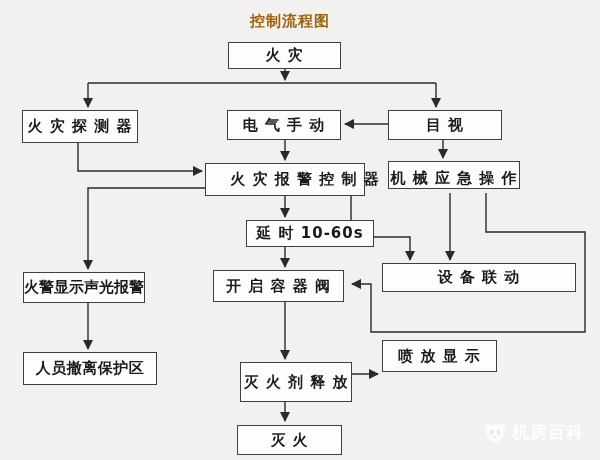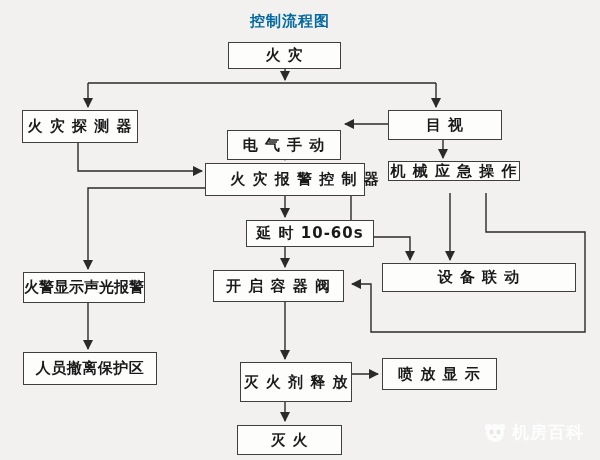--- a/index.html
+++ b/index.html
@@ -12,21 +12,21 @@
     width:600px;height:460px;
     background:#f2f1ef;
     overflow:hidden;
   }
   .diagram-title{
     position:absolute;
     left:215px;top:12px;width:150px;
     text-align:center;
     font-size:15px;
     font-weight:bold;
-    color:#0369a1;
+    color:#a16207;
     letter-spacing:1px;
   }
   .connectors{
     position:absolute;left:0;top:0;width:600px;height:460px;
   }
   .node{
     position:absolute;
     background:#fdfdfc;
     border:1.5px solid #3f3f3f;
     box-sizing:border-box;
@@ -110,33 +110,33 @@
   </svg>
 
   <div class="node" style="left:228px;top:42px;width:113px;height:27px;">
     <span>火 灾</span>
   </div>
 
   <div class="node" style="left:22px;top:110px;width:116px;height:33px;">
     <span>火 灾 探 测 器</span>
   </div>
 
-  <div class="node" style="left:227px;top:110px;width:114px;height:30px;margin-top:20px;">
+  <div class="node" style="left:227px;top:110px;width:114px;height:30px;">
     <span>电 气 手 动</span>
   </div>
 
   <div class="node" style="left:388px;top:110px;width:114px;height:30px;">
     <span>目  视</span>
   </div>
 
   <div class="node" style="left:205px;top:163px;width:160px;height:33px;padding-left:40px;">
     <span>火 灾 报 警 控 制 器</span>
   </div>
 
-  <div class="node" style="left:388px;top:161px;width:132px;height:20px;">
+  <div class="node" style="left:388px;top:161px;width:132px;height:28px;align-items:flex-end;">
     <span>机 械 应 急 操 作</span>
   </div>
 
   <div class="node" style="left:218px;top:220px;width:128px;height:27px;margin-left:28px;">
     <span>延 时 10-60s</span>
   </div>
 
   <div class="node" style="left:23px;top:272px;width:122px;height:31px;letter-spacing:0;">
     <span>火警显示声光报警</span>
   </div>
@@ -150,21 +150,21 @@
   </div>
 
   <div class="node" style="left:23px;top:352px;width:134px;height:33px;letter-spacing:0.5px;">
     <span>人员撤离保护区</span>
   </div>
 
   <div class="node" style="left:240px;top:362px;width:112px;height:40px;">
     <span>灭 火 剂 释 放</span>
   </div>
 
-  <div class="node" style="left:382px;top:358px;width:115px;height:32px;">
+  <div class="node" style="left:382px;top:340px;width:115px;height:32px;">
     <span>喷 放 显 示</span>
   </div>
 
   <div class="node" style="left:237px;top:425px;width:105px;height:30px;">
     <span>灭 火</span>
   </div>
 
   <div class="watermark">
     <svg class="logo" viewBox="0 0 24 24">
       <g fill="rgba(255,255,255,0.9)">

